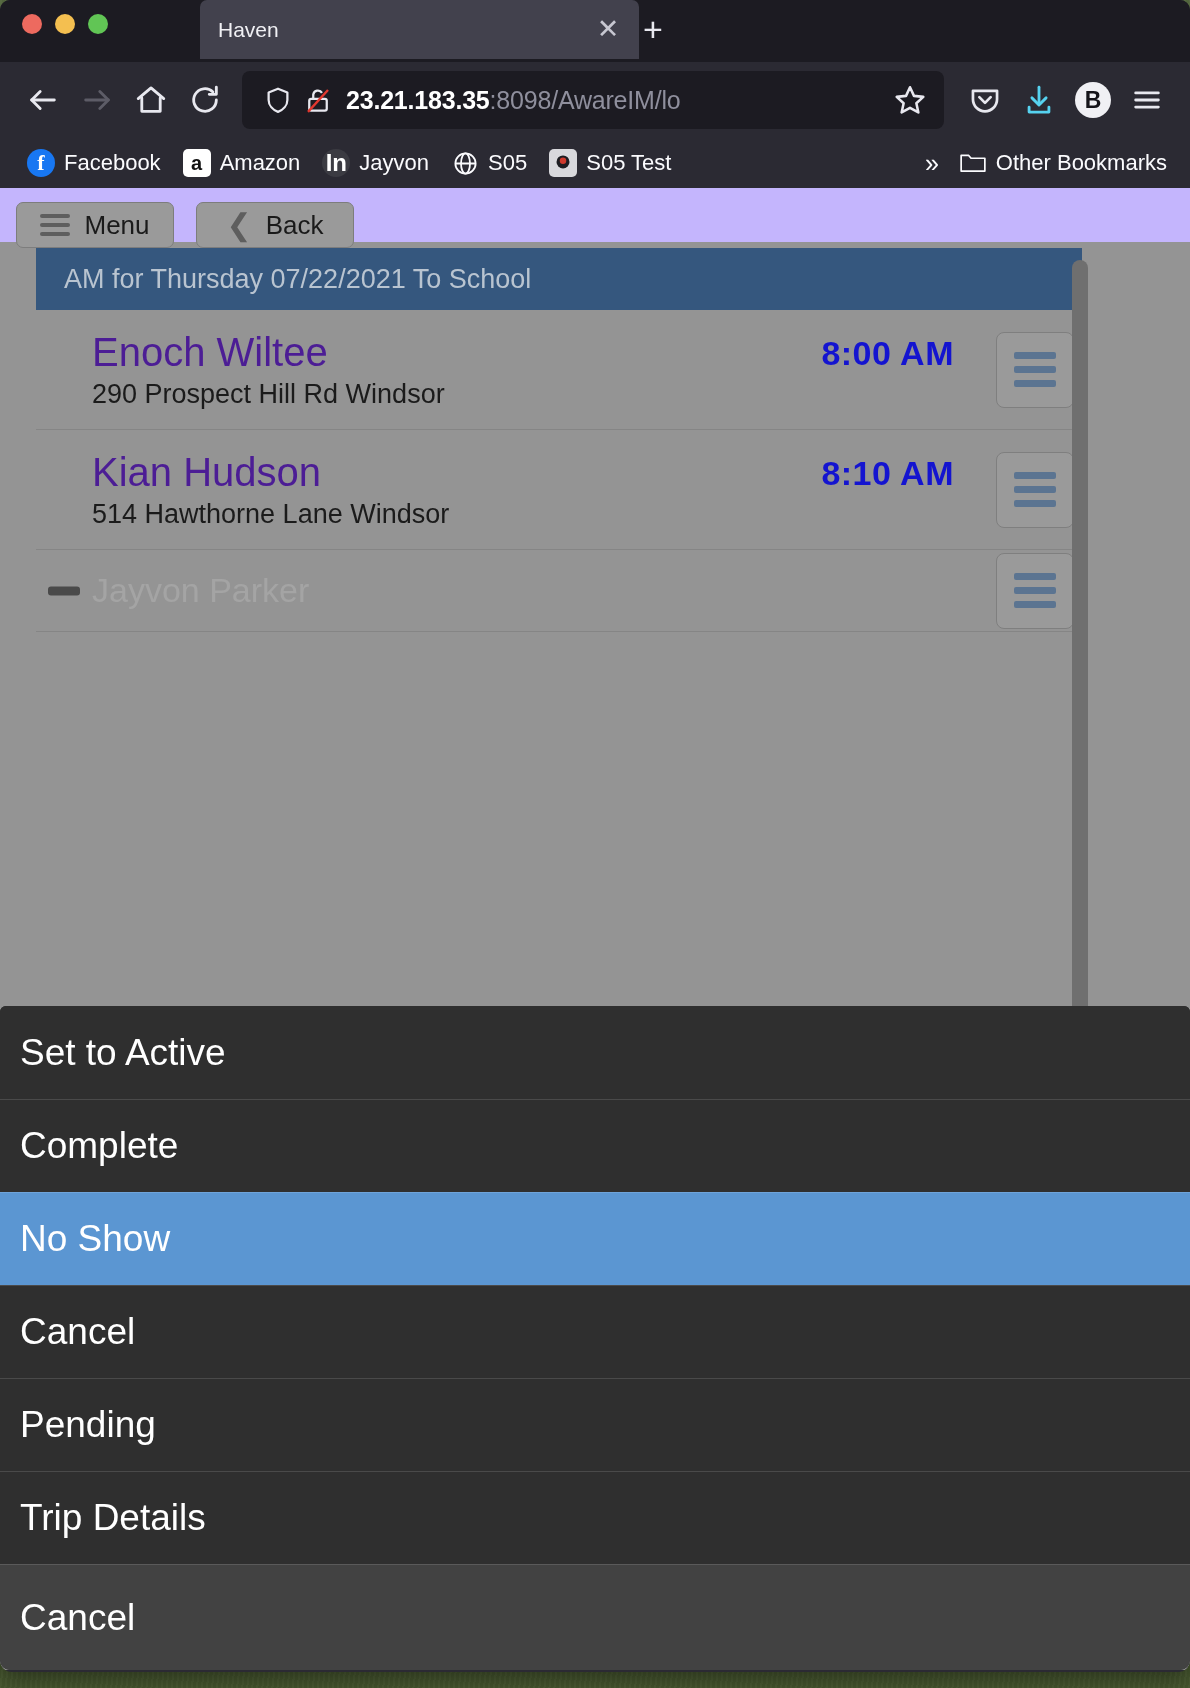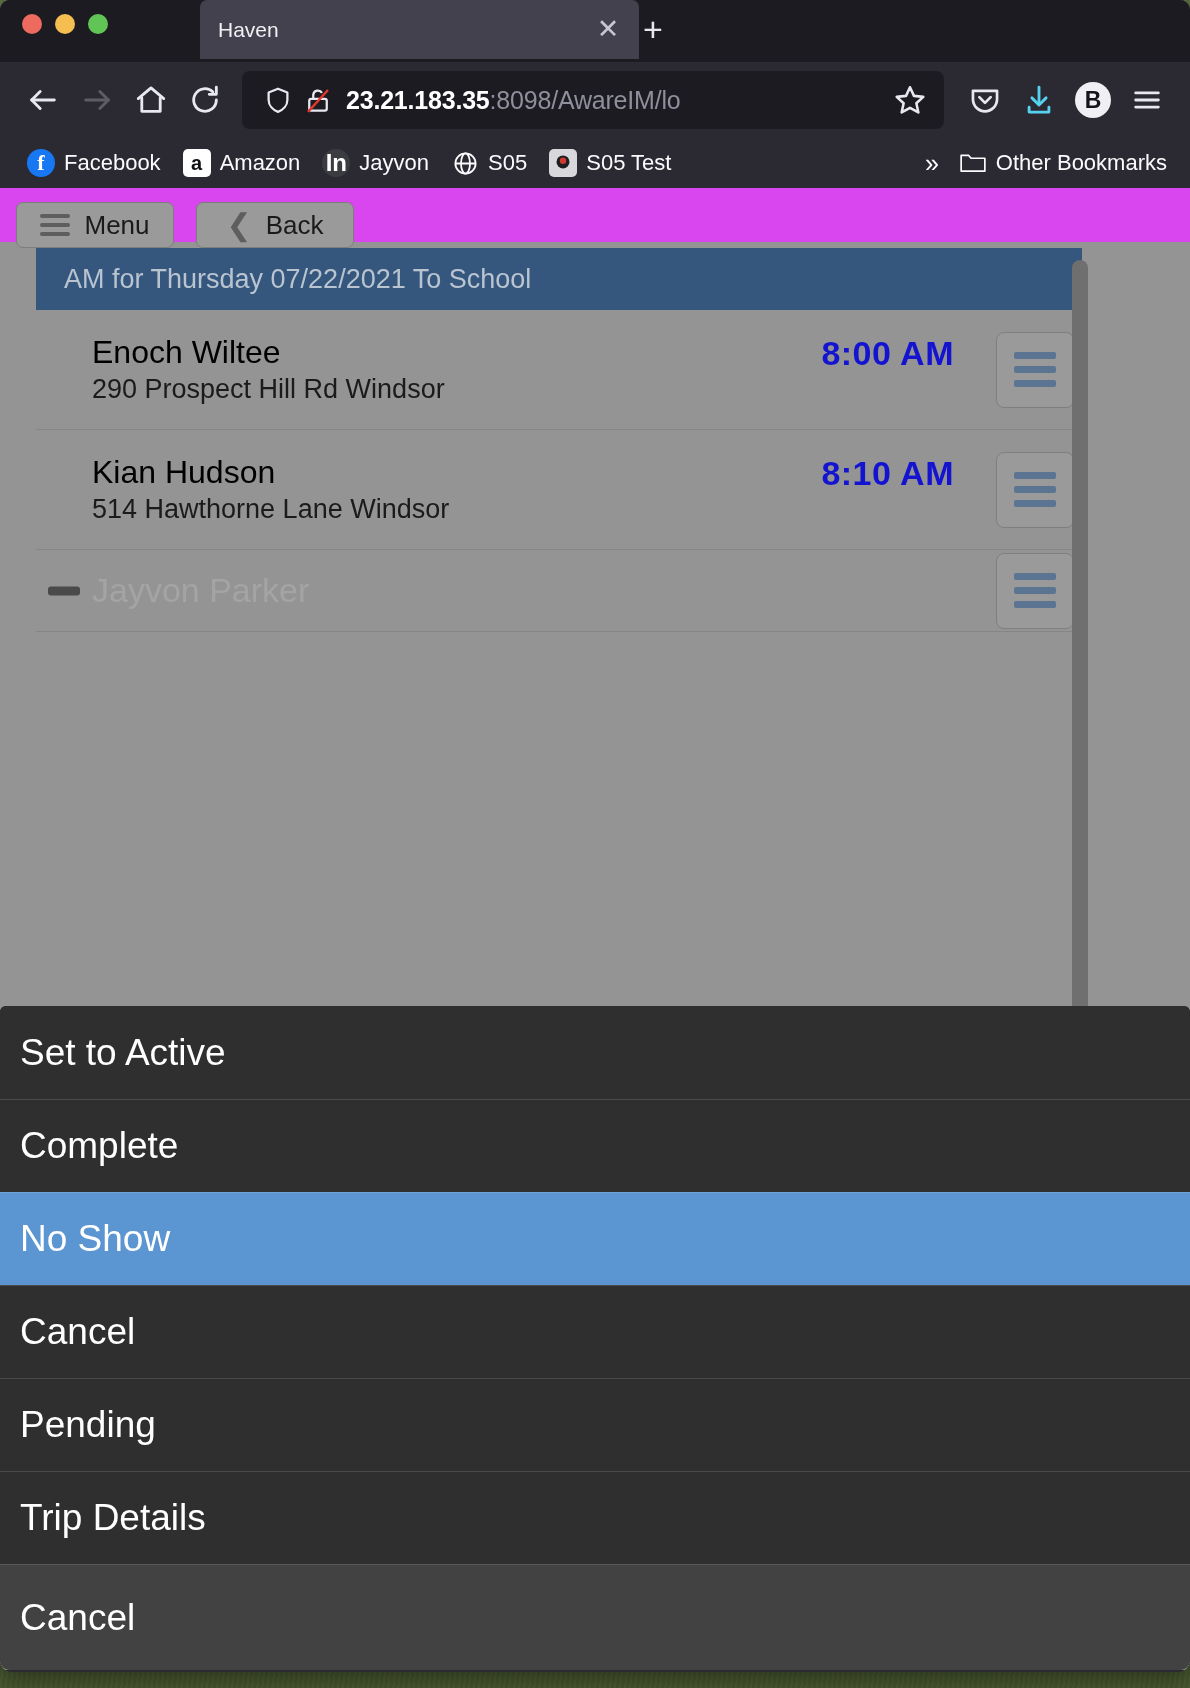--- a/index.html
+++ b/index.html
@@ -169,21 +169,21 @@
   
   #page {
     position: relative;
     height: 1482px;
     background: #949494;
     overflow: hidden;
   }
 
   .topbar {
     height: 54px;
-    background: #d946ef;
+    background: #c4b5fd;
     display: flex; align-items: center;
     padding: 20px 0 0 16px;
     gap: 22px;
   }
   .pagebtn {
     height: 46px;
     min-width: 158px;
     border: 1px solid #7d7d7d;
     border-radius: 7px;
     background: #9a9a9a;
@@ -215,21 +215,21 @@
   }
   .list-body { background: #949494; }
   .row {
     position: relative;
     min-height: 120px;
     border-bottom: 1px solid #858585;
     padding: 16px 110px 16px 56px;
     display: flex; flex-direction: column; justify-content: center;
     cursor: pointer;
   }
-  .row-name { font-size: 32px; color: #000000; line-height: 1.25; }
+  .row-name { font-size: 40px; color: #4c1d95; line-height: 1.25; }
   .row-addr { font-size: 27px; color: #1b1b1b; line-height: 1.3; margin-top: 0; }
   .row-time {
     position: absolute;
     right: 128px; top: 24px;
     font-size: 34px; font-weight: 700;
     color: #1414d0;
     letter-spacing: .5px;
   }
   .row.muted { min-height: 82px; padding-top:8px; padding-bottom:8px;}
   .row.muted .row-name { color: #a4a4a4; font-size: 34px; }

